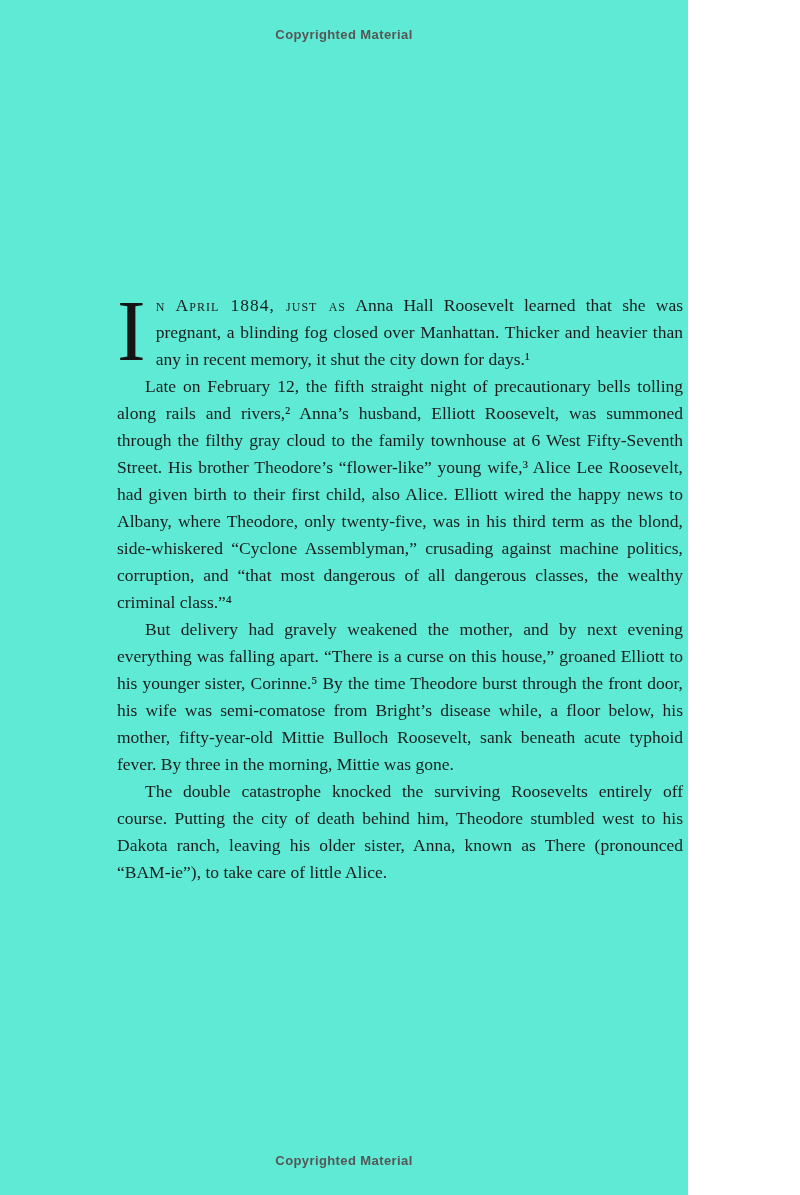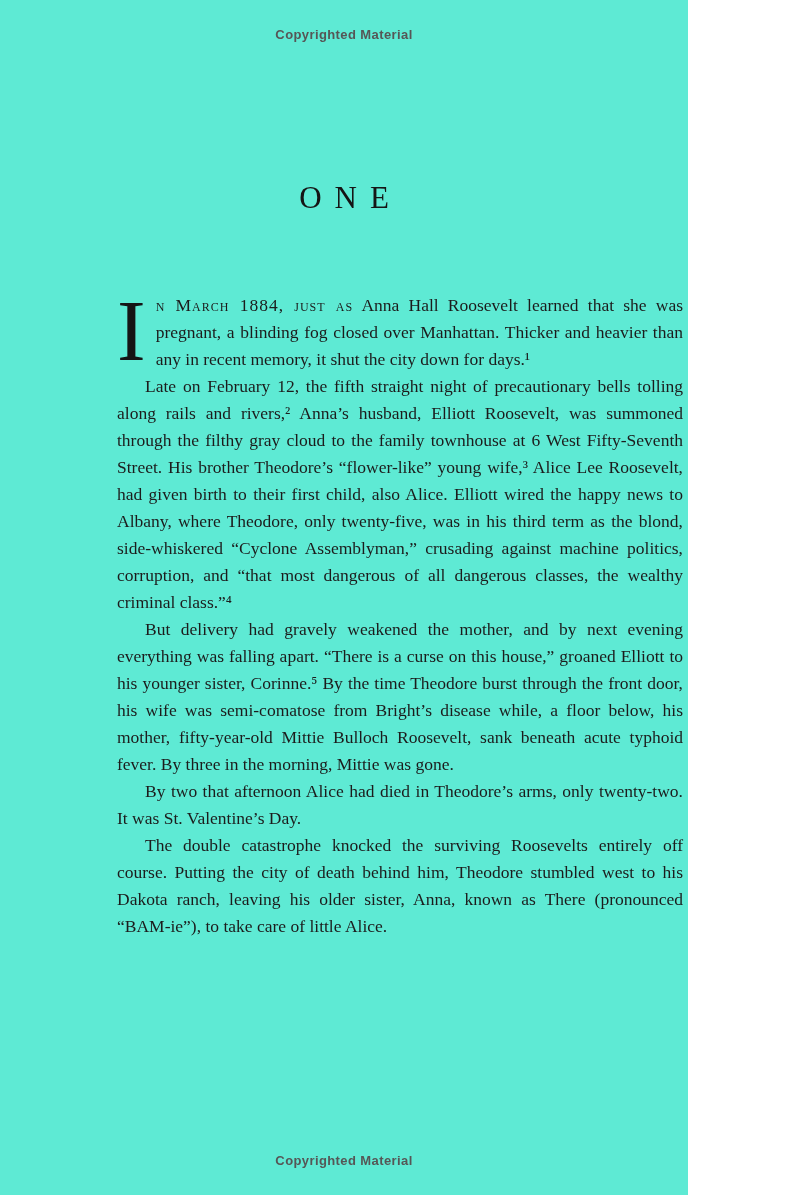--- a/index.html
+++ b/index.html
@@ -66,33 +66,31 @@
     letter-spacing: 1px;
   }
 </style>
 </head>
 <body>
 
 <div class="page">
 
   <div class="notice top">Copyrighted Material</div>
 
-  <h1 class="chapter-title">ONE</h1>
 
   <div class="body-text">
 
     <p class="opening">
-      <span class="dropcap">I</span><span class="smallcaps">n March 1884, just as</span><span> Anna Hall Roosevelt learned that she was pregnant, a blinding fog closed over Manhattan. Thicker and heavier than any in recent memory, it shut the city down for days.¹</span>
+      <span class="dropcap">I</span><span class="smallcaps">n April 1884, just as</span><span> Anna Hall Roosevelt learned that she was pregnant, a blinding fog closed over Manhattan. Thicker and heavier than any in recent memory, it shut the city down for days.¹</span>
     </p>
 
     <p class="indent">Late on February 12, the fifth straight night of precautionary bells tolling along rails and rivers,² Anna’s husband, Elliott Roosevelt, was summoned through the filthy gray cloud to the family townhouse at 6 West Fifty-Seventh Street. His brother Theodore’s “flower-like” young wife,³ Alice Lee Roosevelt, had given birth to their first child, also Alice. Elliott wired the happy news to Albany, where Theodore, only twenty-five, was in his third term as the blond, side-whiskered “Cyclone Assemblyman,” crusading against machine politics, corruption, and “that most dangerous of all dangerous classes, the wealthy criminal class.”⁴</p>
 
     <p class="indent">But delivery had gravely weakened the mother, and by next evening everything was falling apart. “There is a curse on this house,” groaned Elliott to his younger sister, Corinne.⁵ By the time Theodore burst through the front door, his wife was semi-comatose from Bright’s disease while, a floor below, his mother, fifty-year-old Mittie Bulloch Roosevelt, sank beneath acute typhoid fever. By three in the morning, Mittie was gone.</p>
 
-    <p class="indent">By two that afternoon Alice had died in Theodore’s arms, only twenty-two. It was St. Valentine’s Day.</p>
 
     <p class="indent">The double catastrophe knocked the surviving Roosevelts entirely off course. Putting the city of death behind him, Theodore stumbled west to his Dakota ranch, leaving his older sister, Anna, known as There (pronounced “BAM-ie”), to take care of little Alice.</p>
 
 
   </div>
 
   <div class="notice bottom">Copyrighted Material</div>
 
 </div>
 

